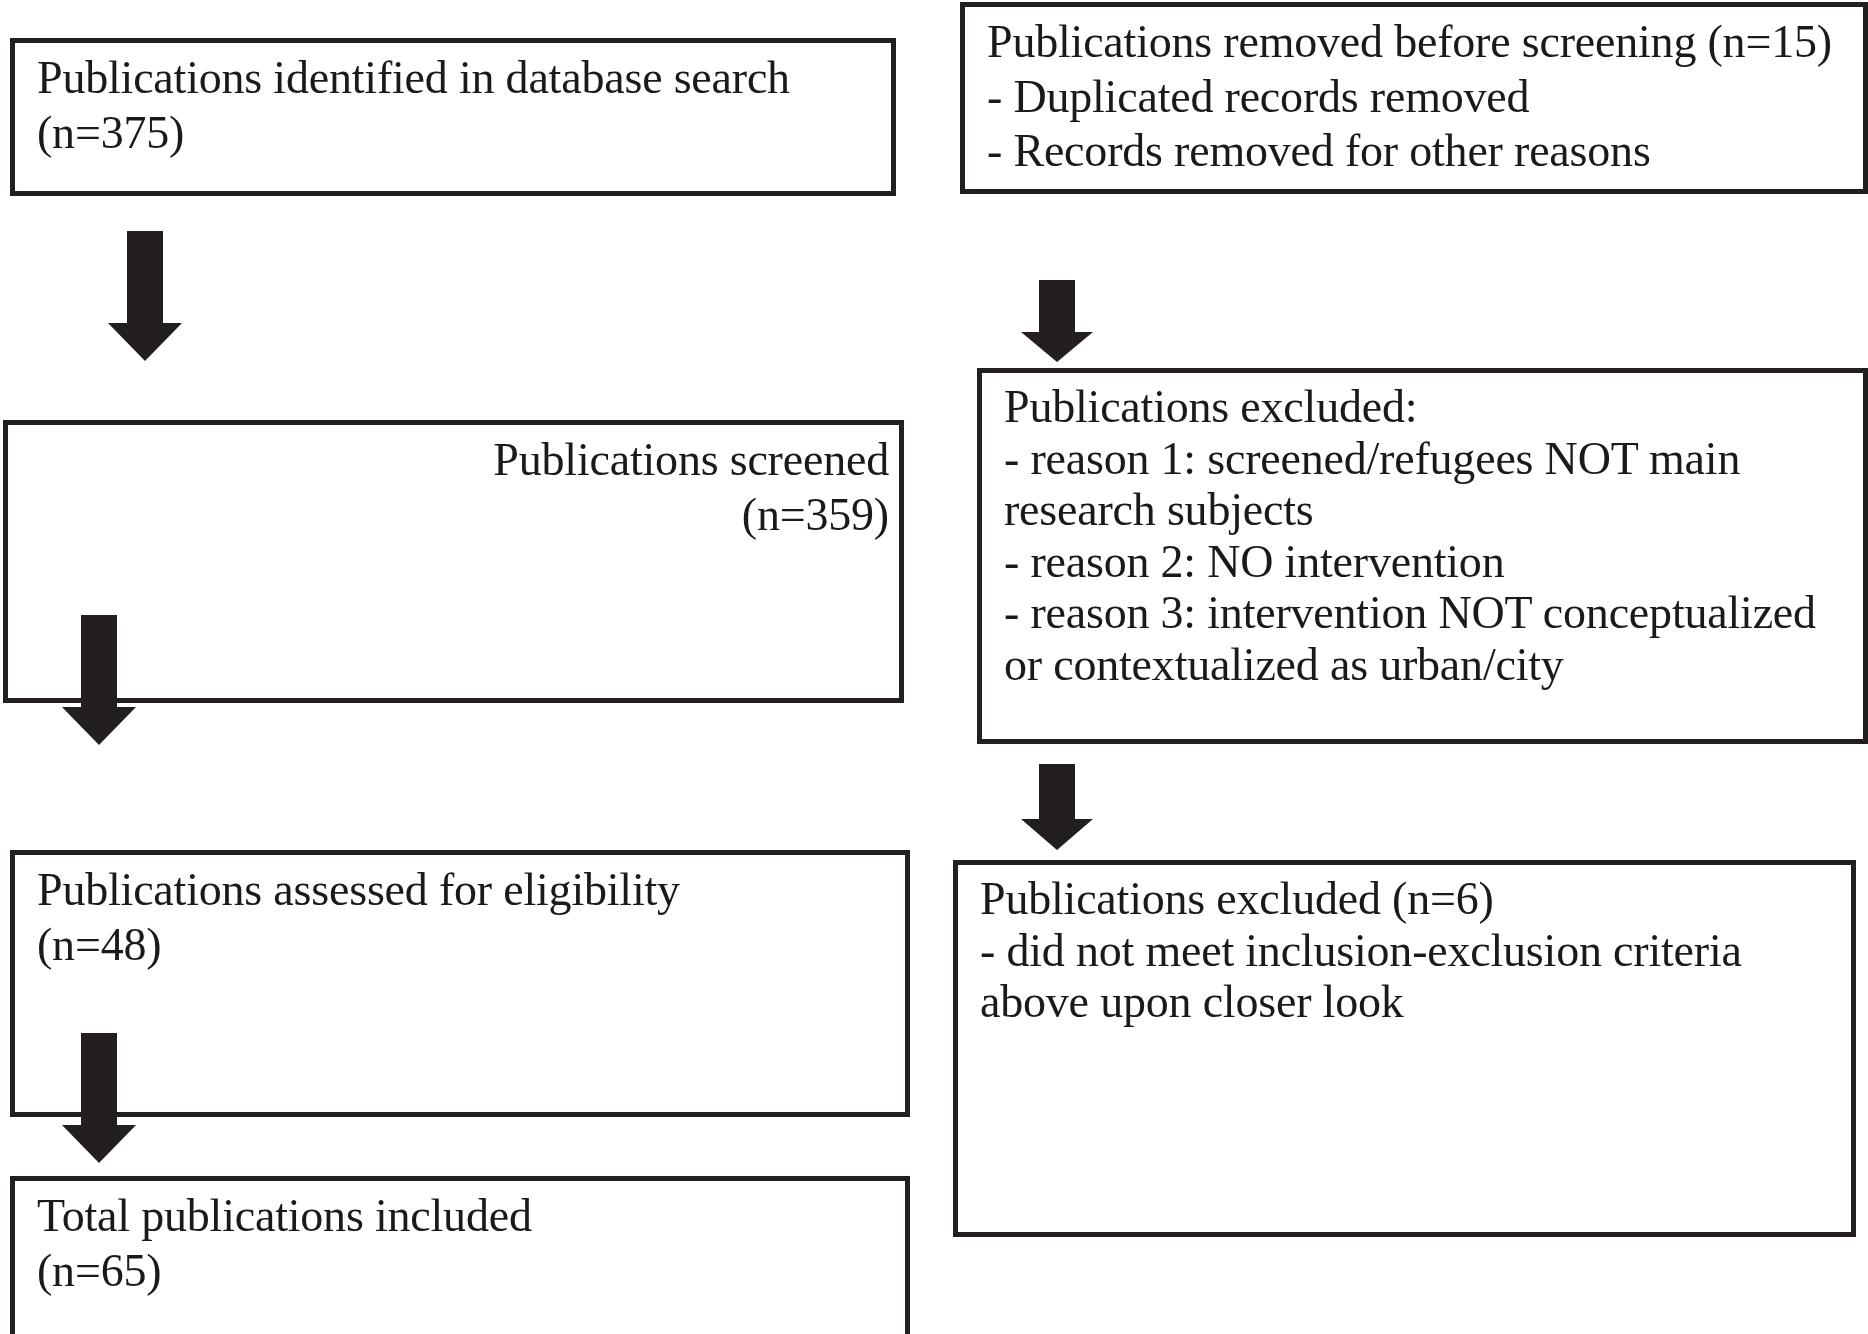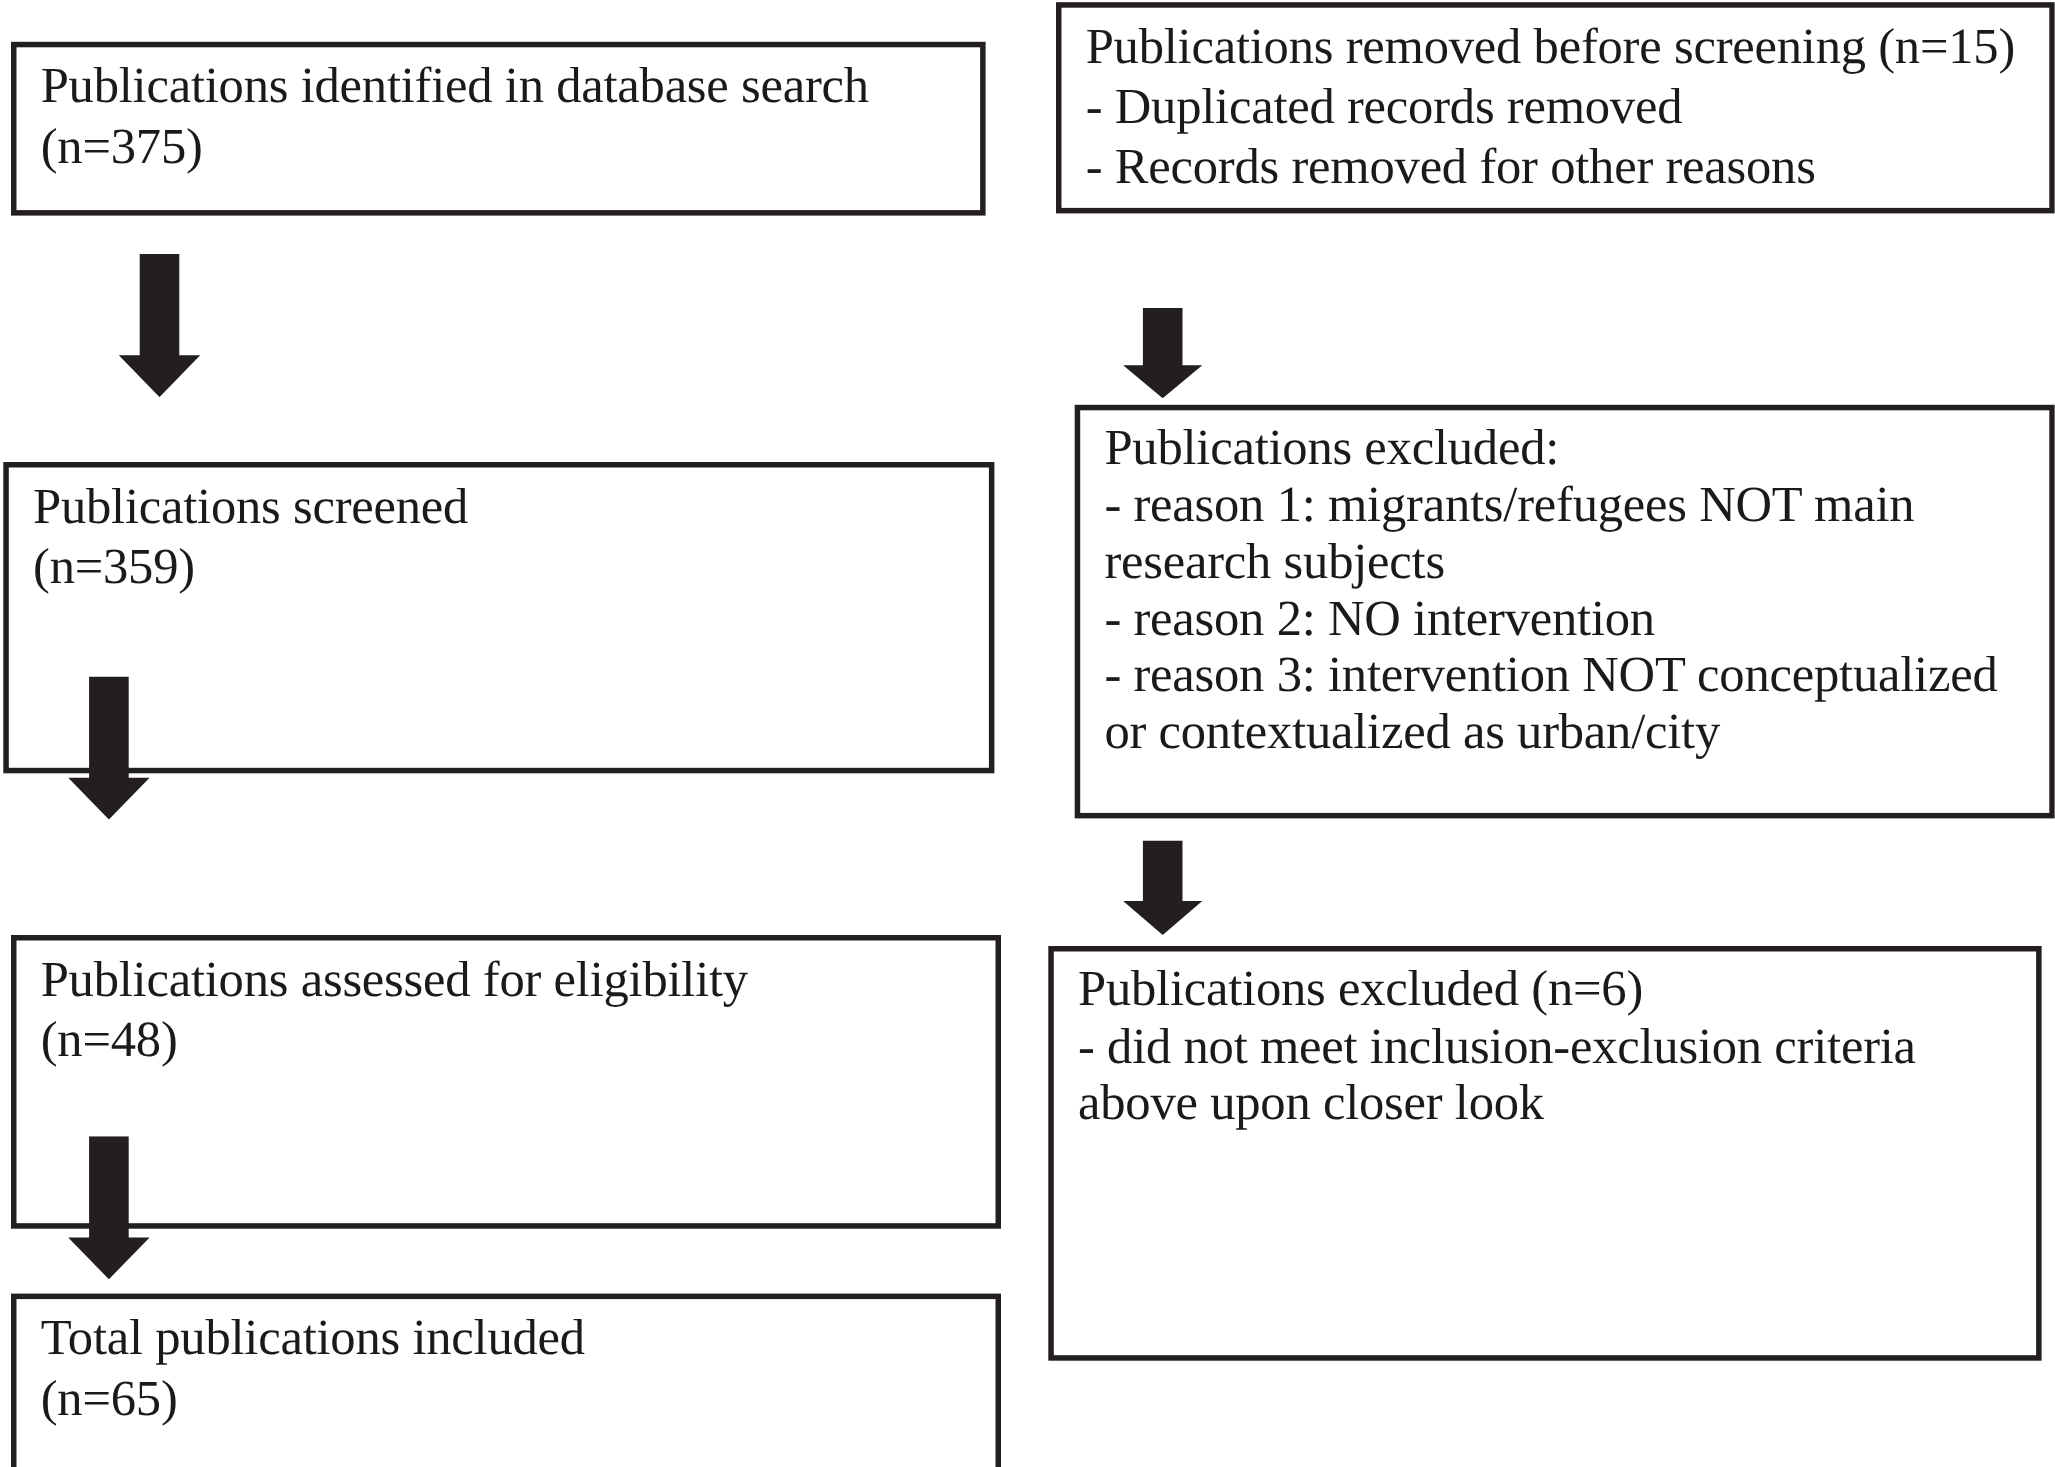--- a/index.html
+++ b/index.html
@@ -55,21 +55,21 @@
     <div class="txt">Publications identified in database search
 (n=375)</div>
   </div>
 
   <div class="arrow" style="left:108px; top:231px; width:74px; height:130px;">
     <svg viewBox="0 0 74 130" preserveAspectRatio="none">
       <polygon points="19,0 55,0 55,92 74,92 37,130 0,92 19,92" fill="#231f20"></polygon>
     </svg>
   </div>
 
-  <div class="node" style="left:3px; top:420px; width:901px; height:283px;">
+  <div class="node" style="left:3px; top:420px; width:901px; height:283px;text-align:right;">
     <div class="txt">Publications screened
 (n=359)</div>
   </div>
 
   <div class="arrow" style="left:62px; top:615px; width:74px; height:130px;">
     <svg viewBox="0 0 74 130" preserveAspectRatio="none">
       <polygon points="19,0 55,0 55,92 74,92 37,130 0,92 19,92" fill="#231f20"></polygon>
     </svg>
   </div>
 
@@ -96,21 +96,21 @@
   </div>
 
   <div class="arrow" style="left:1021px; top:280px; width:72px; height:82px;">
     <svg viewBox="0 0 72 82" preserveAspectRatio="none">
       <polygon points="18,0 54,0 54,52 72,52 36,82 0,52 18,52" fill="#231f20"></polygon>
     </svg>
   </div>
 
   <div class="node compact" style="left:977px; top:368px; width:891px; height:376px;">
     <div class="txt">Publications excluded:
-- reason 1: migrants/refugees NOT main research subjects
+- reason 1: screened/refugees NOT main research subjects
 - reason 2: NO intervention
 - reason 3: intervention NOT conceptualized or contextualized as urban/city</div>
   </div>
 
   <div class="arrow" style="left:1021px; top:764px; width:72px; height:86px;">
     <svg viewBox="0 0 72 86" preserveAspectRatio="none">
       <polygon points="18,0 54,0 54,55 72,55 36,86 0,55 18,55" fill="#231f20"></polygon>
     </svg>
   </div>
 

